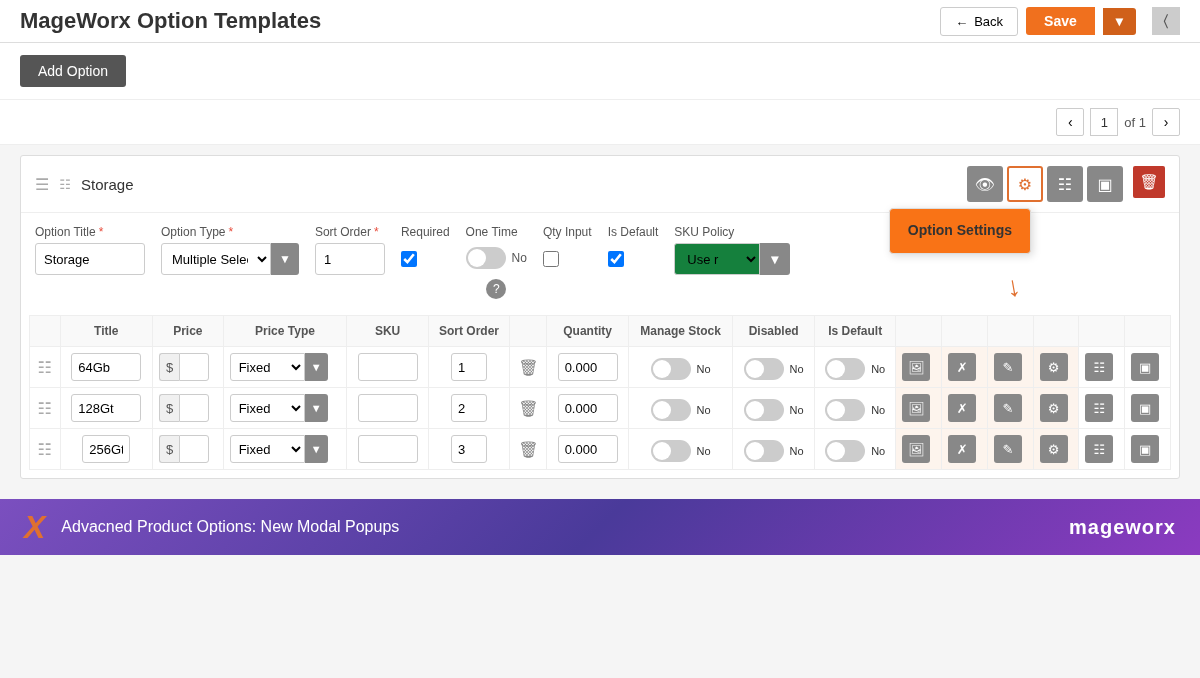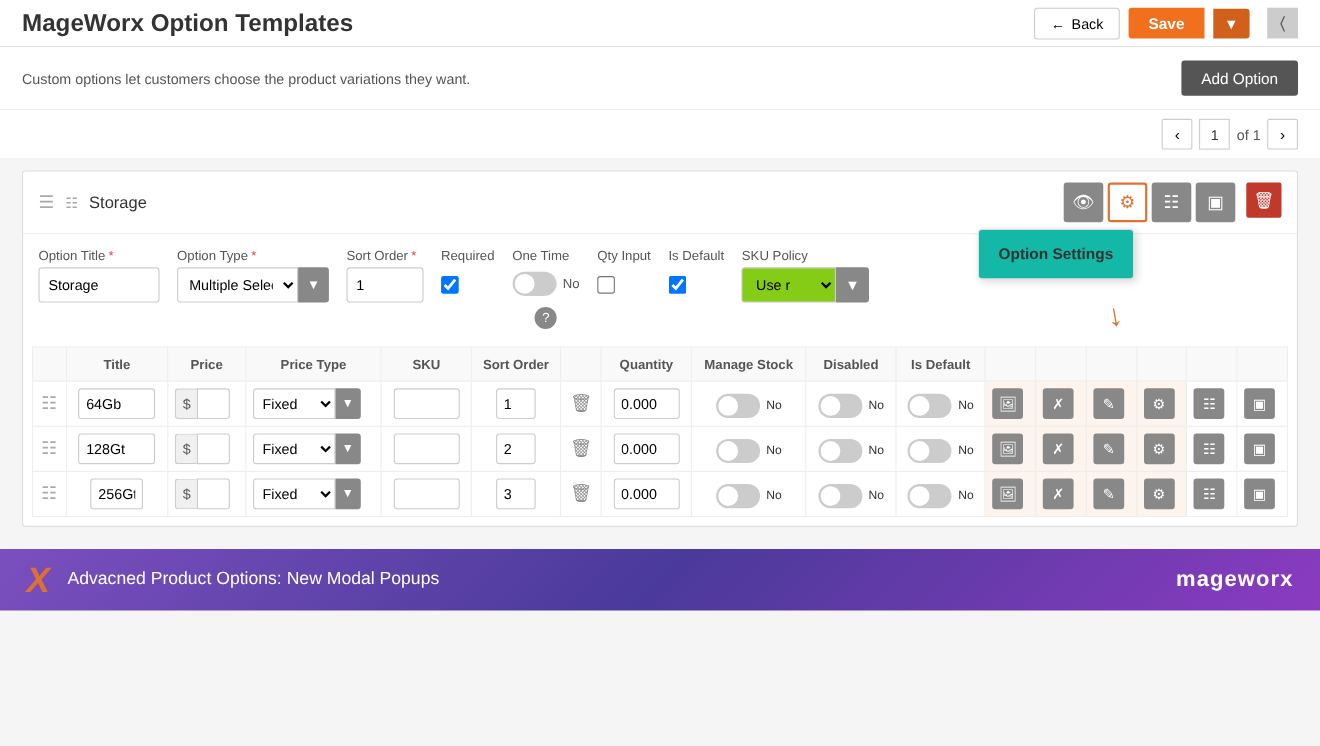--- a/index.html
+++ b/index.html
@@ -51,27 +51,27 @@
     .toggle { width: 40px; height: 22px; background: #ccc; border-radius: 11px; position: relative; cursor: pointer; }
     .toggle-knob { width: 18px; height: 18px; background: white; border-radius: 50%; position: absolute; top: 2px; left: 2px; transition: left 0.2s; }
     .toggle-label { font-size: 12px; color: #555; }
 
     
     .checkbox-field { display: flex; align-items: center; margin-top: 8px; }
     .checkbox-field input[type=checkbox] { width: 16px; height: 16px; }
 
     
     .sku-policy-wrapper { display: flex; }
-    .sku-policy-select { border: 1px solid #ccc; padding: 5px 8px; border-radius: 3px 0 0 3px; font-size: 13px; height: 32px; background: #84cc16; min-width: 60px; }
+    .sku-policy-select { border: 1px solid #ccc; padding: 5px 8px; border-radius: 3px 0 0 3px; font-size: 13px; height: 32px; background: #15803d; min-width: 60px; }
     .sku-policy-arrow { background: #888; border: none; padding: 0 8px; border-radius: 0 3px 3px 0; color: white; cursor: pointer; height: 32px; }
     .action-icon-btn { width: 36px; height: 36px; background: #888; border: none; border-radius: 3px; color: white; cursor: pointer; display: flex; align-items: center; justify-content: center; font-size: 16px; }
     .action-icon-btn.outlined { background: white; border: 2px solid #e07030; }
 
     
-    .option-settings-popup { position: absolute; right: 145px; top: 260px; background: #14b8a6; border: 1px solid #ddd; border-radius: 4px; padding: 12px 18px; box-shadow: 2px 2px 8px rgba(0,0,0,0.15); z-index: 100; text-align: center; min-width: 100px; }
+    .option-settings-popup { position: absolute; right: 145px; top: 260px; background: #f97316; border: 1px solid #ddd; border-radius: 4px; padding: 12px 18px; box-shadow: 2px 2px 8px rgba(0,0,0,0.15); z-index: 100; text-align: center; min-width: 100px; }
     .option-settings-popup-title { font-size: 14px; font-weight: 600; color: #333; line-height: 1.4; }
 
     
     .values-table { width: 100%; border-collapse: collapse; margin-top: 4px; }
     .values-table th { background: #f9f9f9; border: 1px solid #eee; padding: 8px 6px; font-size: 12px; font-weight: 600; text-align: center; color: #555; }
     .values-table td { border: 1px solid #eee; padding: 6px; text-align: center; vertical-align: middle; }
 
     .row-input { border: 1px solid #ccc; padding: 4px 6px; border-radius: 3px; font-size: 13px; height: 28px; width: 100%; }
     .dollar-input-wrap { display: flex; }
     .dollar-sign { background: #f0f0f0; border: 1px solid #ccc; border-right: none; padding: 4px 6px; border-radius: 3px 0 0 3px; font-size: 13px; height: 28px; display: flex; align-items: center; color: #555; }
@@ -106,21 +106,20 @@
       <span>←</span>
       <span>Back</span>
     </button>
     <button class="btn-save">Save</button>
     <button class="btn-save-dropdown">▼</button>
     <button class="btn-collapse-header">〈</button>
   </div>
 </div>
 
 <div class="subheader">
-  <span class="subheader-text">Custom options let customers choose the product variations they want.</span>
   <button class="btn-add-option">Add Option</button>
 </div>
 
 <div class="pagination-bar">
   <button class="pag-btn">‹</button>
   <div class="pag-current">1</div>
   <span class="pag-total">
     <span>of</span>
     <span>1</span>
   </span>

